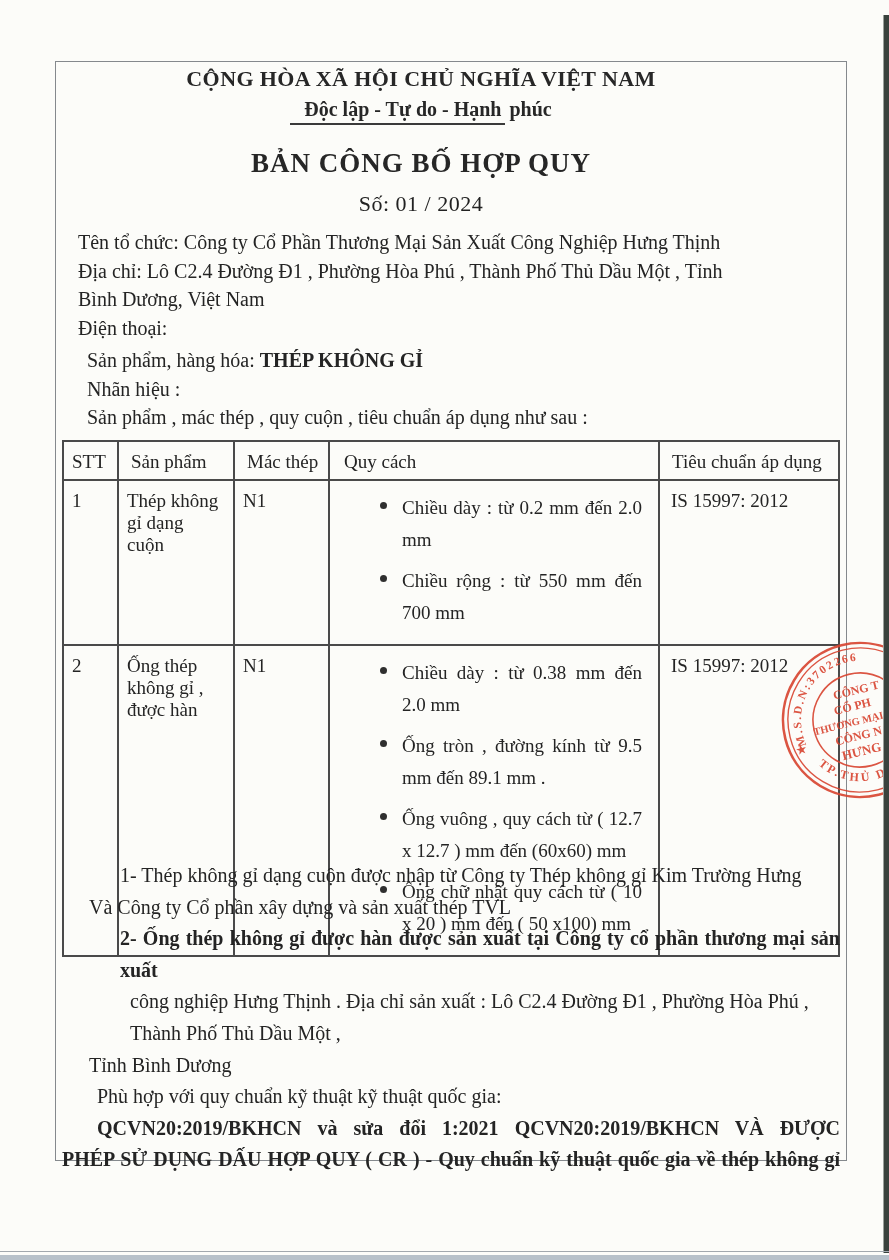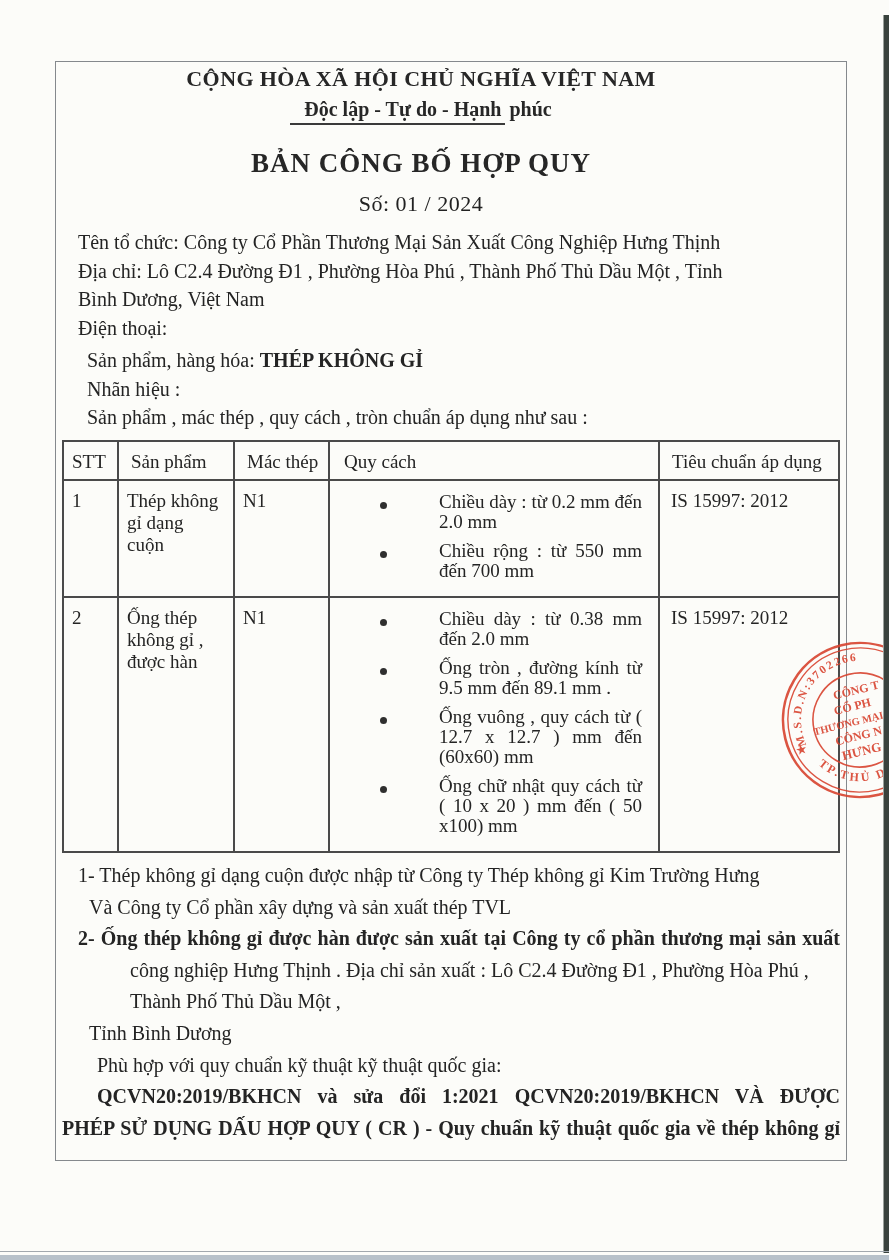--- a/index.html
+++ b/index.html
@@ -46,29 +46,29 @@
   .col-sp{width:116px;}
   .col-mt{width:95px;}
   .col-qc{width:330px;}
   .col-tc{width:180px;}
   .th-row{height:36px;}
   .row-1{height:92px;}
   .row-2{height:250px;}
   .cell-center{text-align:center;}
   .cell-just{text-align:justify;text-justify:inter-word;padding-left:12px;padding-right:10px;}
   .qc-cell{padding-left:14px;padding-right:12px;}
-  .bullet{display:flex;margin:2px 8px 9px 40px;line-height:20px;gap:37px;}
+  .bullet{display:flex;margin:2px 8px 9px 40px;line-height:32px;}
   .dot{flex:0 0 24px;position:relative;}
   .dot::after{content:"";position:absolute;left:2px;top:10px;width:7px;height:7px;border-radius:50%;background:#2f2f2f;}
   .bt{text-align:justify;text-justify:inter-word;}
   
   .notes{position:absolute;top:860px;left:62px;width:778px;font-size:20px;line-height:31.6px;color:#242424;}
   .n-ln{white-space:nowrap;}
   .jfull{white-space:normal;text-align:justify;text-align-last:justify;font-weight:bold;}
-  .p38{padding-left:16px;}
+  .p38{padding-left:58px;}
   .p27{padding-left:27px;}
   .p68{padding-left:68px;}
   .p35{padding-left:35px;}
   .p0{padding-left:0;}
   .jfull.p38{padding-right:0;}
   
   .stamp{position:absolute;left:745px;top:608px;opacity:.9;z-index:5;}
   
   .edge-right{
     position:absolute;left:883px;top:15px;width:6px;height:1238px;
@@ -93,21 +93,21 @@
   <div class="center-line doc-title">BẢN CÔNG BỐ HỢP QUY</div>
   <div class="center-line doc-no">Số: 01 / 2024</div>
 
   <div class="info">
     <div class="ln">Tên tổ chức: Công ty Cổ Phần Thương Mại Sản Xuất Công Nghiệp Hưng Thịnh</div>
     <div class="ln">Địa chỉ: Lô C2.4 Đường Đ1 , Phường Hòa Phú , Thành Phố Thủ Dầu Một , Tỉnh</div>
     <div class="ln">Bình Dương, Việt Nam</div>
     <div class="ln">Điện thoại:</div>
     <div class="ln indent gap-top"><span>Sản phẩm, hàng hóa: </span><span class="bold">THÉP KHÔNG GỈ</span></div>
     <div class="ln indent">Nhãn hiệu :</div>
-    <div class="ln indent">Sản phẩm , mác thép , quy cách , tròn chuẩn áp dụng như sau :</div>
+    <div class="ln indent">Sản phẩm , mác thép , quy cuộn , tiêu chuẩn áp dụng như sau :</div>
   </div>
 
   <table class="spec-table">
     <colgroup>
       <col class="col-stt">
         <col class="col-sp">
         <col class="col-mt">
         <col class="col-qc">
         <col class="col-tc">
     </colgroup>

